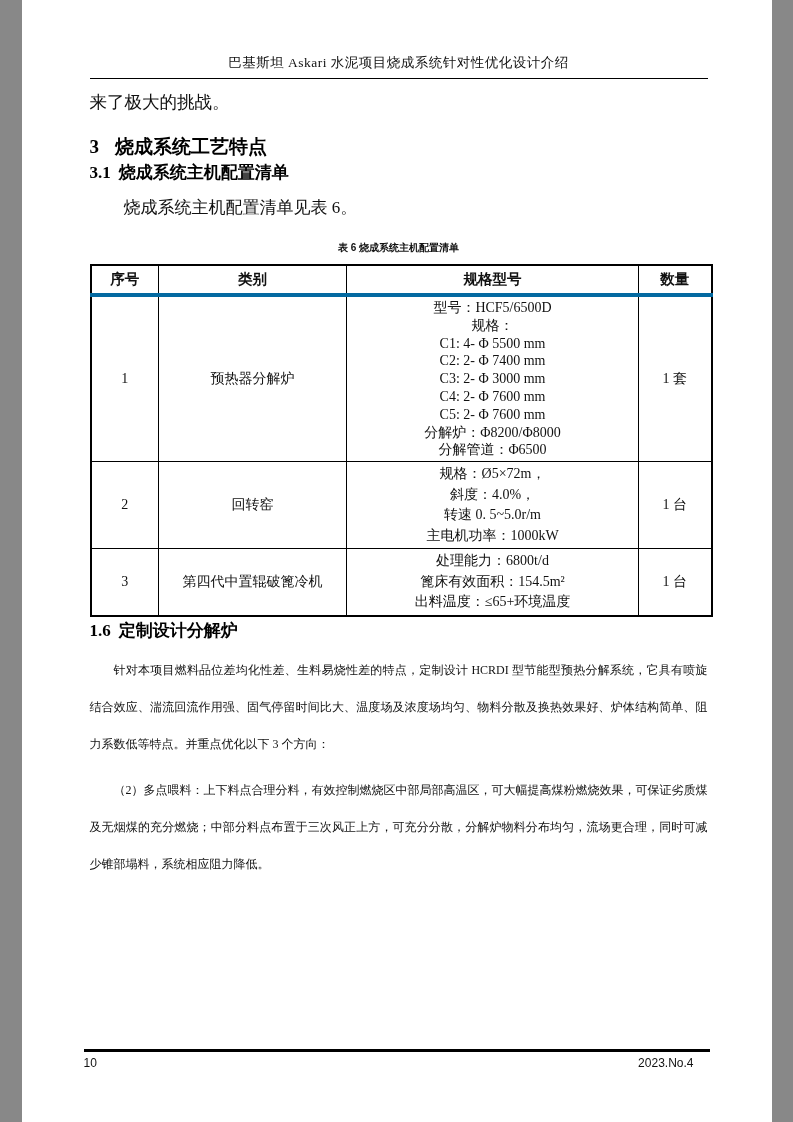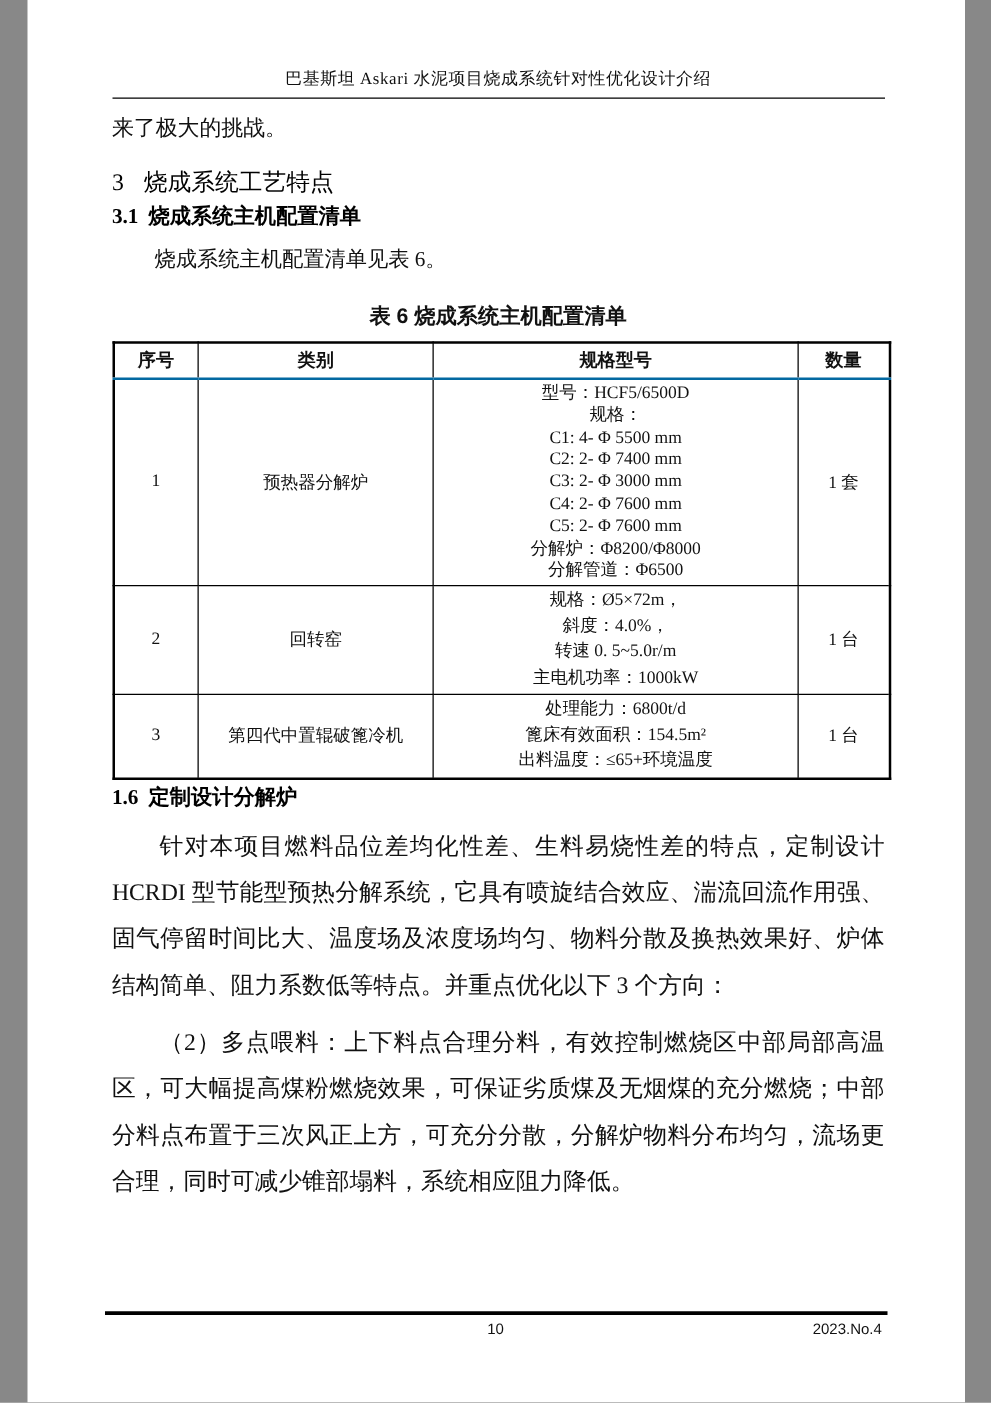--- a/index.html
+++ b/index.html
@@ -31,21 +31,21 @@
   .carryover {
     margin: 12px 0 0 0;
     font-size: 17.5px;
     line-height: 22px;
     text-indent: 0;
   }
   
   .h-sec {
     margin: 22px 0 0 0;
     font-family: "Liberation Sans", sans-serif;
-    font-weight: normal;
+    font-weight: bold;
     font-size: 19px;
     line-height: 24px;
     color: #000;
   }
   .h-sec .h-num { margin-right: 16px; font-family: "Liberation Serif", serif; }
   .h-sub {
     margin: 3px 0 0 0;
     font-family: "Liberation Sans", sans-serif;
     font-weight: bold;
     font-size: 17px;
@@ -58,74 +58,74 @@
     font-size: 17px;
     line-height: 22px;
     text-indent: 2em;
   }
   
   .tbl-caption {
     margin: 22px 0 0 0;
     text-align: center;
     font-family: "Liberation Sans", sans-serif;
     font-weight: bold;
-    font-size: 17px;
+    font-size: 10px;
   }
   table.cfg {
     border-collapse: collapse;
     table-layout: fixed;
     width: 621px;
     margin: 9px auto 0 auto;
     border: 2px solid #000;
   }
   table.cfg th, table.cfg td {
     border: 1px solid #000;
     text-align: center;
     vertical-align: middle;
     font-size: 14px;
     padding: 2px 3px;
   }
   table.cfg thead th {
     font-family: "Liberation Sans", sans-serif;
     font-weight: bold;
     font-size: 14.5px;
     padding: 4px 3px;
-    border-bottom: 2px solid #0369a1;
+    border-bottom: 4px solid #0369a1;
   }
   .col-no  { width: 68px; }
   .col-cat { width: 188px; }
   .col-spec{ width: 292px; }
   .col-qty { width: 73px; }
   .spec-line { line-height: 17.8px; }
   td.spec-cell { padding: 3px 4px; }
   tr.row-2 .spec-line, tr.row-3 .spec-line { line-height: 20.5px; }
   
   .par {
     margin: 9px 0 0 0;
-    font-size: 19px;
+    font-size: 12px;
     line-height: 37px;
     text-align: justify;
     text-indent: 2em;
   }
   .par-first { margin-top: 10px; }
   
   .footer {
     position: absolute;
     left: 62px; right: 62px;
     top: 1049px;
     border-top: 3px solid #000;
   }
   .footer-text {
     position: relative;
     margin-top: 4px;
     font-size: 12px;
     font-family: "Liberation Sans", sans-serif;
   }
-  .footer-page { display: block; text-align: center; }
-  .footer-issue { position: absolute; right: 4px; top: 0; }
+  .footer-page { display: block; }
+  .footer-issue { position: absolute; right: 16px; top: 0; }
 </style>
 </head>
 <body>
 
 <div class="page">
   <div class="content">
 
     <div class="running-header">
       <span>巴基斯坦 Askari 水泥项目烧成系统针对性优化设计介绍</span>
     </div>

